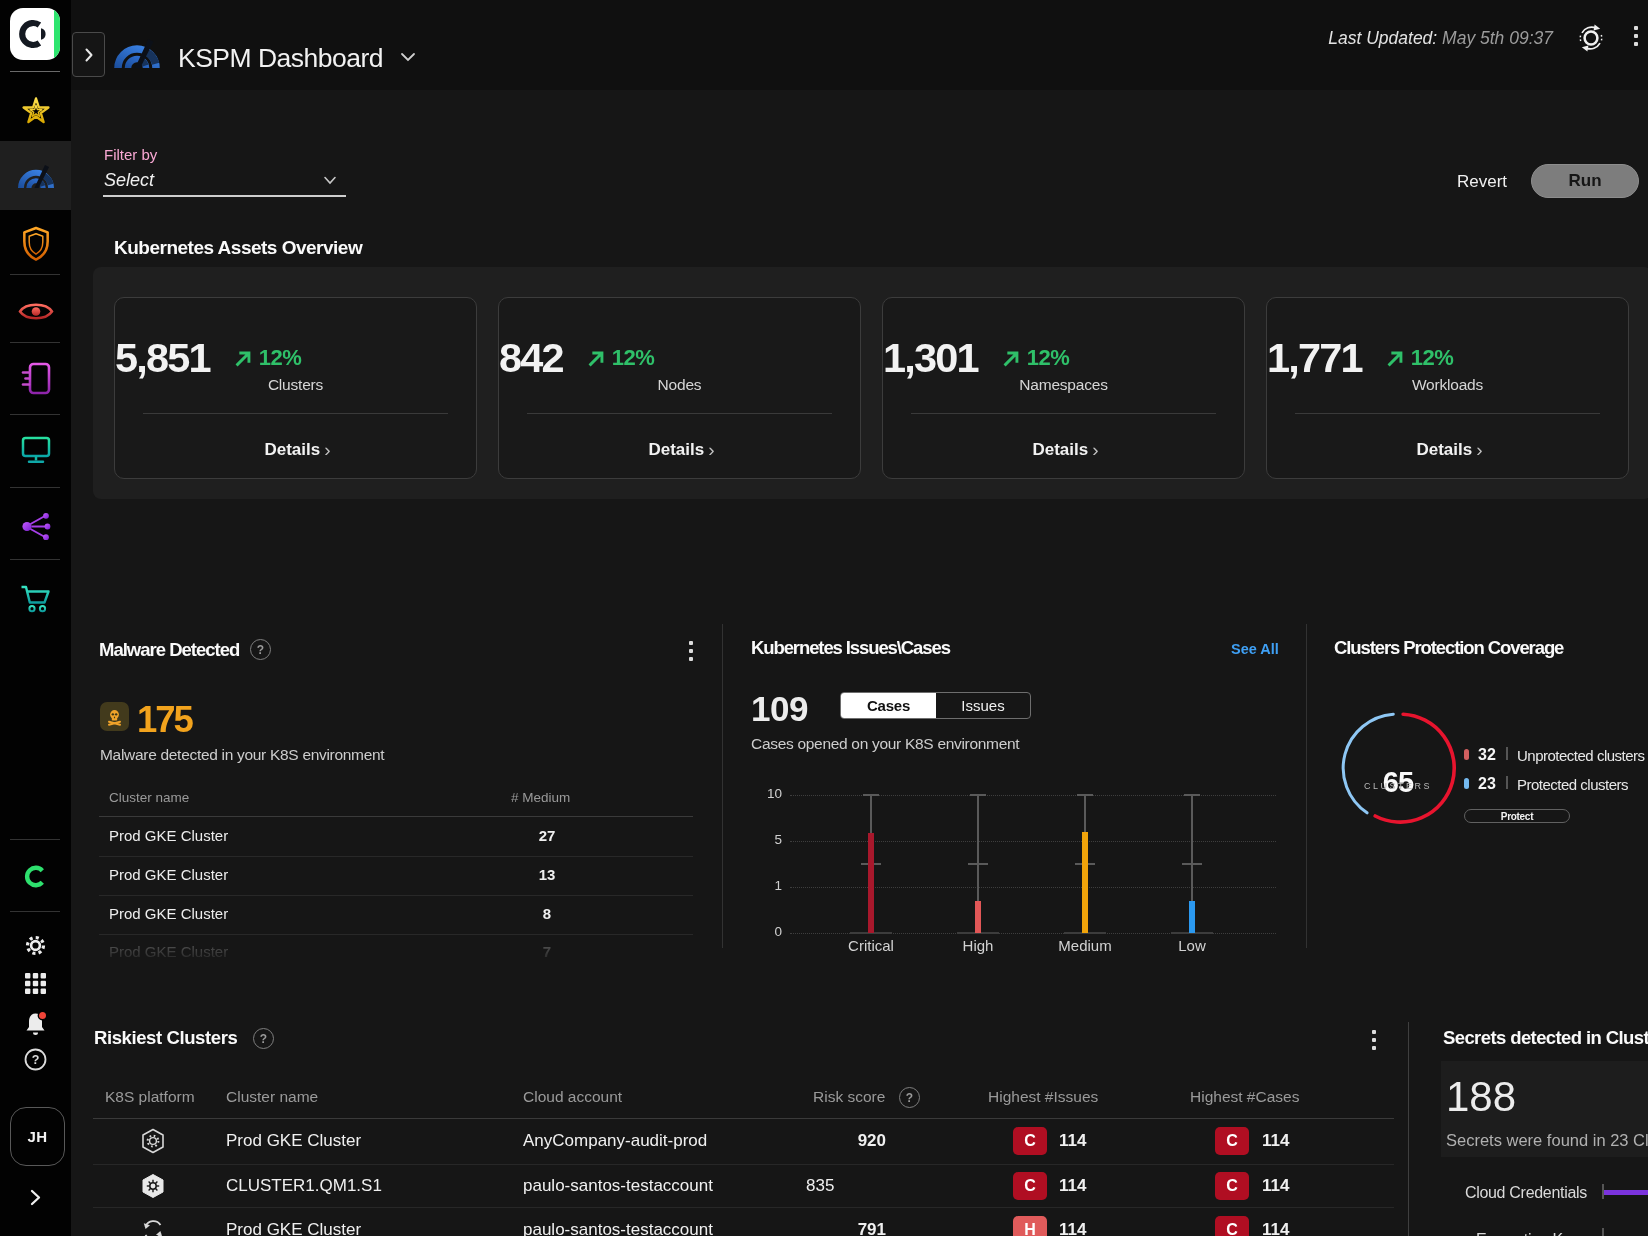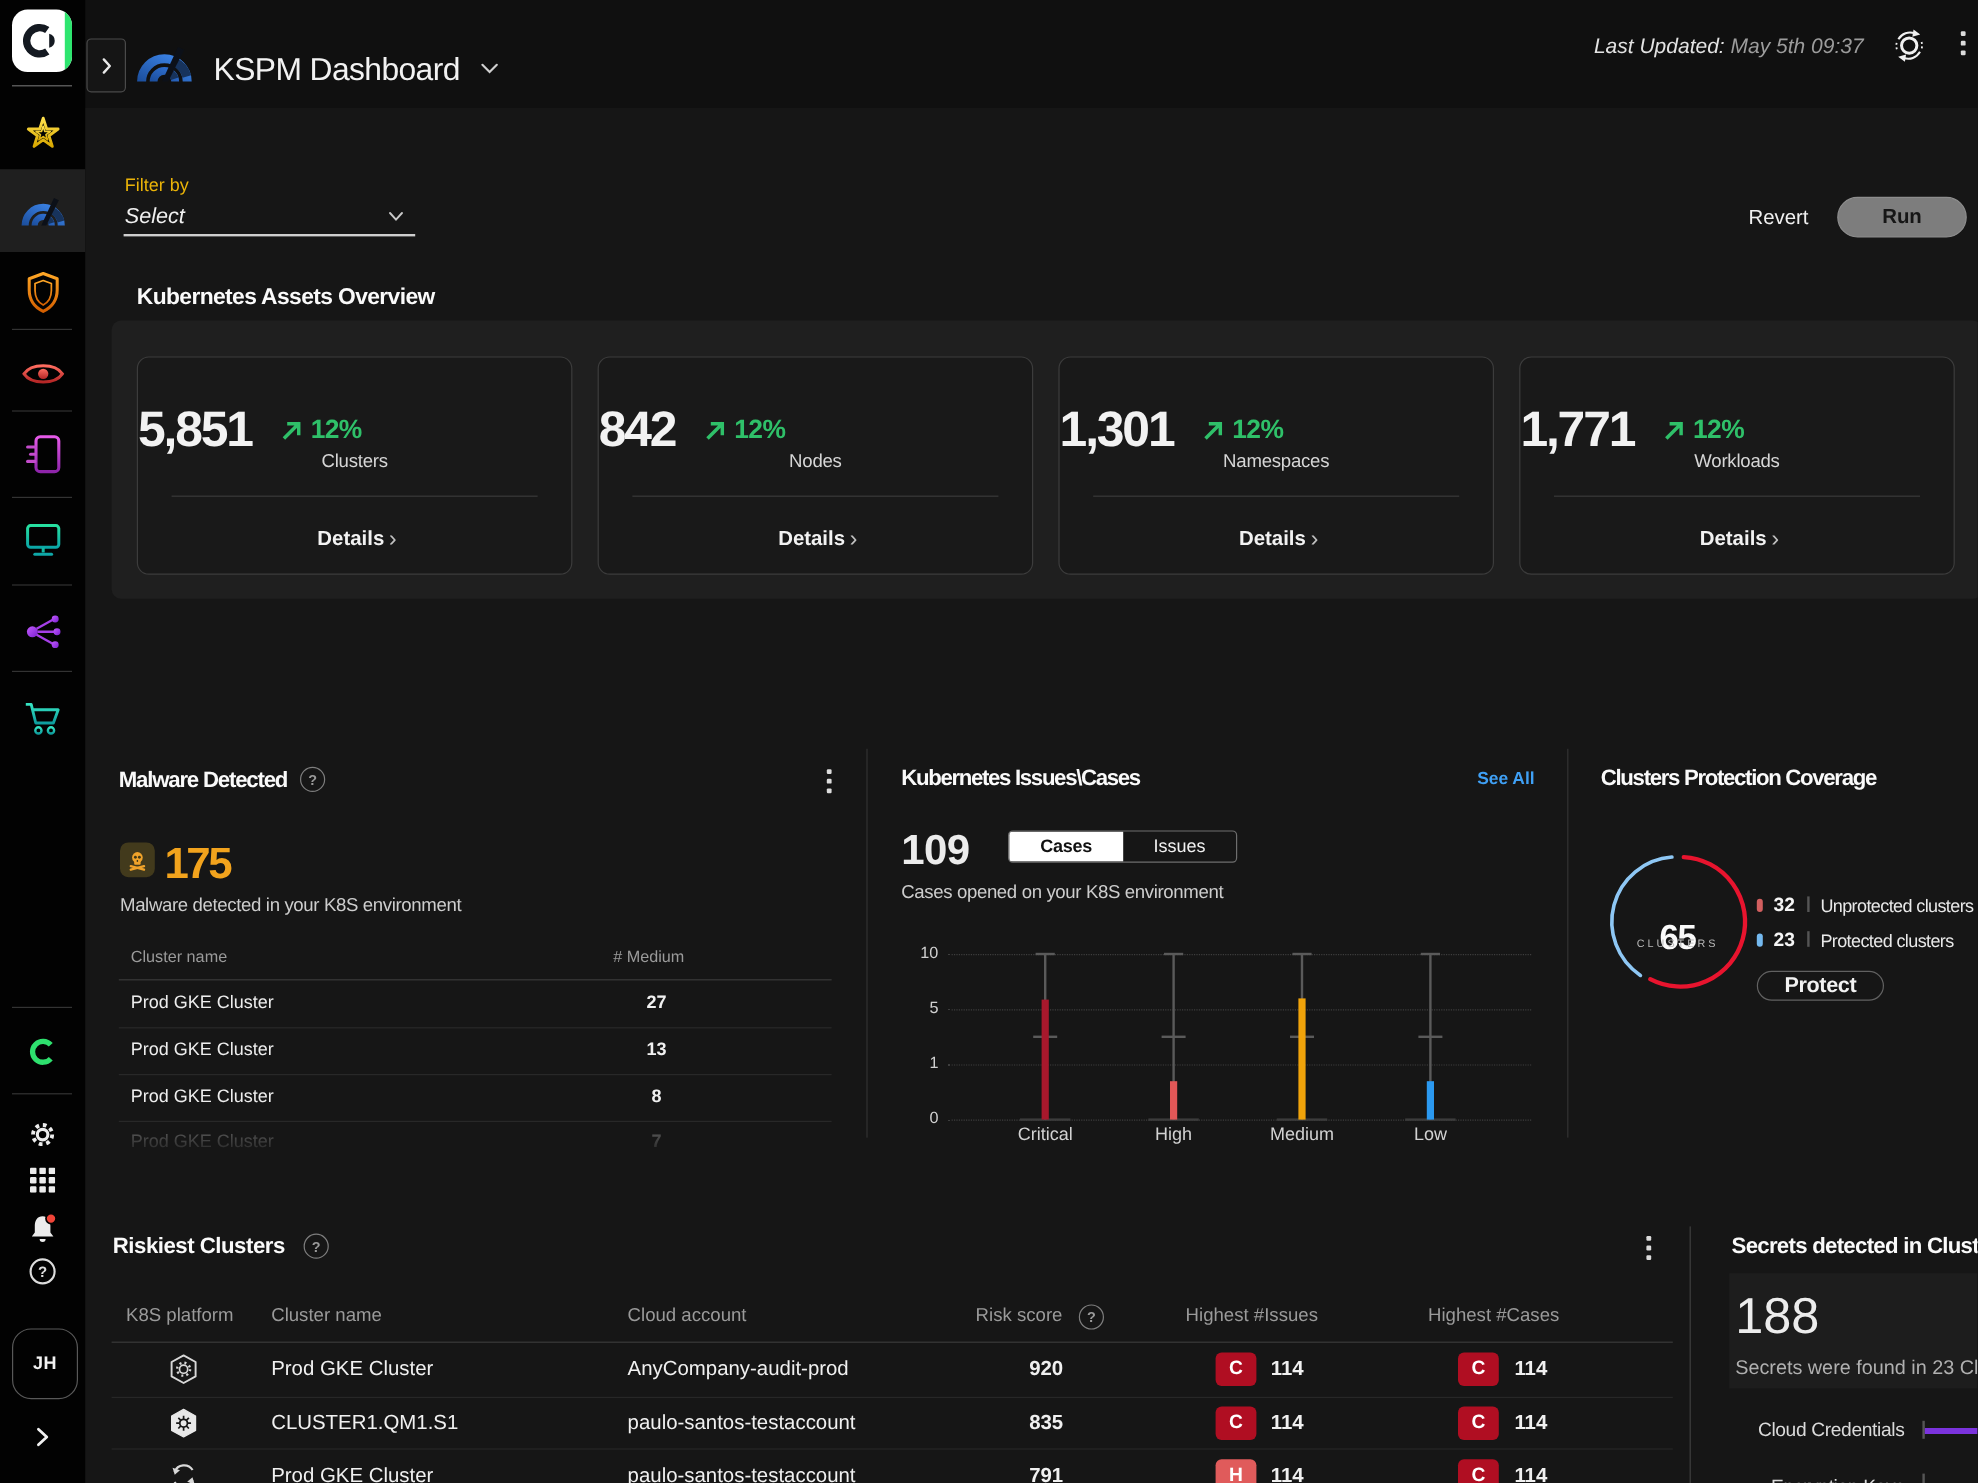--- a/index.html
+++ b/index.html
@@ -65,21 +65,21 @@
 <polygon points="11.4,28.4 5.8,24.2 12.4,22.4" fill="#f0f0f0"></polygon>
 <path d="M25.3,12 A11,11 0 0 1 25.3,18" stroke="#f0f0f0" stroke-width="1.5" fill="none" stroke-dasharray="1.6 2.1"></path>
 <path d="M4.7,18 A11,11 0 0 1 4.7,12" stroke="#f0f0f0" stroke-width="1.5" fill="none" stroke-dasharray="1.6 2.1"></path>
 </svg>
 <div class="vdots" style="left:1634px;top:26px">
       <i></i>
       <i></i>
       <i></i>
     </div>
 
-<div class="t" style="left:104px;top:146px;font-size:15px;color:#eab308">Filter by</div>
+<div class="t" style="left:104px;top:146px;font-size:15px;color:#f9a8d4">Filter by</div>
 <div class="t" style="left:104px;top:170px;font-size:18px;font-style:italic;color:#f0f0f0">Select</div>
 <svg class="abs" style="left:323px;top:176px" width="14" height="9" viewBox="0 0 14 9">
       <path d="M2,1.5 L7,7 L12,1.5" stroke="#c8c8c8" stroke-width="1.6" fill="none" stroke-linecap="round"></path>
     </svg>
 <div class="abs" style="left:103px;top:195px;width:243px;height:1.5px;background:#cecece"></div>
 <div class="t" style="left:1457px;top:172px;font-size:17px;color:#f0f0f0">Revert</div>
 <div class="abs" style="left:1531px;top:164px;width:108px;height:34px;border-radius:17px;background:#7d7d7d;border:1px solid #8d8d8d;box-sizing:border-box;display:flex;align-items:center;justify-content:center;font-size:17px;font-weight:bold;color:#161616">Run</div>
 
 <div class="t bold" style="left:114px;top:237px;font-size:19px;letter-spacing:-0.5px;color:#fafafa">Kubernetes Assets Overview</div>
 <div class="abs" style="left:93px;top:267px;width:1559px;height:232px;background:#1f1f1f;border-radius:8px"></div>
@@ -220,21 +220,21 @@
 <div class="t" style="left:1348px;top:746px;width:100px;text-align:center;font-size:29px;font-weight:600;color:#fafafa;letter-spacing:-1px;margin-top:20px">65</div>
 <div class="t" style="left:1348px;top:781px;width:100px;text-align:center;font-size:9px;letter-spacing:2.5px;color:#b8b8b8">CLUSTERS</div>
 <div class="abs" style="left:1464px;top:748.5px;width:5px;height:11px;border-radius:2.5px;background:#d25f5f"></div>
 <div class="t bold" style="left:1478px;top:746px;font-size:16px;color:#f5f5f5">32</div>
 <div class="abs" style="left:1506px;top:747px;width:1.5px;height:13px;background:#555"></div>
 <div class="t" style="left:1517px;top:747px;font-size:15px;letter-spacing:-0.5px;color:#e8e8e8">Unprotected clusters</div>
 <div class="abs" style="left:1464px;top:777.5px;width:5px;height:11px;border-radius:2.5px;background:#74b9ef"></div>
 <div class="t bold" style="left:1478px;top:775px;font-size:16px;color:#f5f5f5">23</div>
 <div class="abs" style="left:1506px;top:776px;width:1.5px;height:13px;background:#555"></div>
 <div class="t" style="left:1517px;top:776px;font-size:15px;letter-spacing:-0.5px;color:#e8e8e8">Protected clusters</div>
-<div class="abs" style="left:1464px;top:809px;width:106px;height:25px;border:1.2px solid #616161;border-radius:14px;box-sizing:border-box;display:flex;align-items:center;justify-content:center;font-size:18px;font-weight:600;letter-spacing:-0.3px;color:#f2f2f2">Protect</div>
+<div class="abs" style="left:1464px;top:809px;width:106px;height:14px;border:1.2px solid #616161;border-radius:14px;box-sizing:border-box;display:flex;align-items:center;justify-content:center;font-size:10px;font-weight:600;letter-spacing:-0.3px;color:#f2f2f2">Protect</div>
 
 <div class="t bold" style="left:94px;top:1027px;font-size:18.5px;letter-spacing:-0.4px;color:#fafafa">Riskiest Clusters</div>
 <div class="abs qmark" style="left:253px;top:1028px">?</div>
 <div class="vdots" style="left:1372px;top:1030px">
       <i></i>
       <i></i>
       <i></i>
     </div>
 <div class="t" style="left:105px;top:1088px;font-size:15.5px;color:#9a9a9a">K8S platform</div>
 <div class="t" style="left:226px;top:1088px;font-size:15.5px;color:#9a9a9a">Cluster name</div>
@@ -265,21 +265,21 @@
           <line x1="8.8" y1="13" x2="5.8" y2="13"></line>
           <line x1="15.2" y1="13" x2="18.2" y2="13"></line>
           <line x1="9.7" y1="10.7" x2="7.6" y2="8.6"></line>
           <line x1="14.3" y1="15.3" x2="16.4" y2="17.4"></line>
           <line x1="14.3" y1="10.7" x2="16.4" y2="8.6"></line>
           <line x1="9.7" y1="15.3" x2="7.6" y2="17.4"></line>
         </g>
       </svg></div>
 <div class="t" style="left:226px;top:1176px;font-size:17px;color:#f0f0f0">CLUSTER1.QM1.S1</div>
 <div class="t" style="left:523px;top:1176px;font-size:17px;color:#f0f0f0">paulo-santos-testaccount</div>
-<div class="t" style="left:806px;top:1176px;width:80px;text-align:right;font-size:17px;font-weight:700;color:#f0f0f0">835</div>
+<div class="t" style="left:806px;top:1176px;width:80px;text-align:left;font-size:17px;font-weight:400;color:#f0f0f0">835</div>
 <div class="badge" style="left:1013px;top:1172px;background:#b00e22">C</div>
 <div class="t bold" style="left:1059px;top:1176px;font-size:17px;color:#f0f0f0">114</div>
 <div class="badge" style="left:1215px;top:1172px;background:#b00e22">C</div>
 <div class="t bold" style="left:1262px;top:1176px;font-size:17px;color:#f0f0f0">114</div>
 <div class="abs" style="left:141px;top:1217px"><svg width="24" height="26" viewBox="0 0 24 26">
         <path d="M19.5,8 A8.5,8.5 0 0 0 4.5,9.5" stroke="#d8d8d8" stroke-width="1.8" fill="none"></path>
 <polygon points="2.8,6.2 4.6,12 9,8.3" fill="#d8d8d8"></polygon>
 <path d="M4.5,18 A8.5,8.5 0 0 0 19.5,16.5" stroke="#d8d8d8" stroke-width="1.8" fill="none"></path>
 <polygon points="21.2,19.8 19.4,14 15,17.7" fill="#d8d8d8"></polygon>
       </svg></div>

